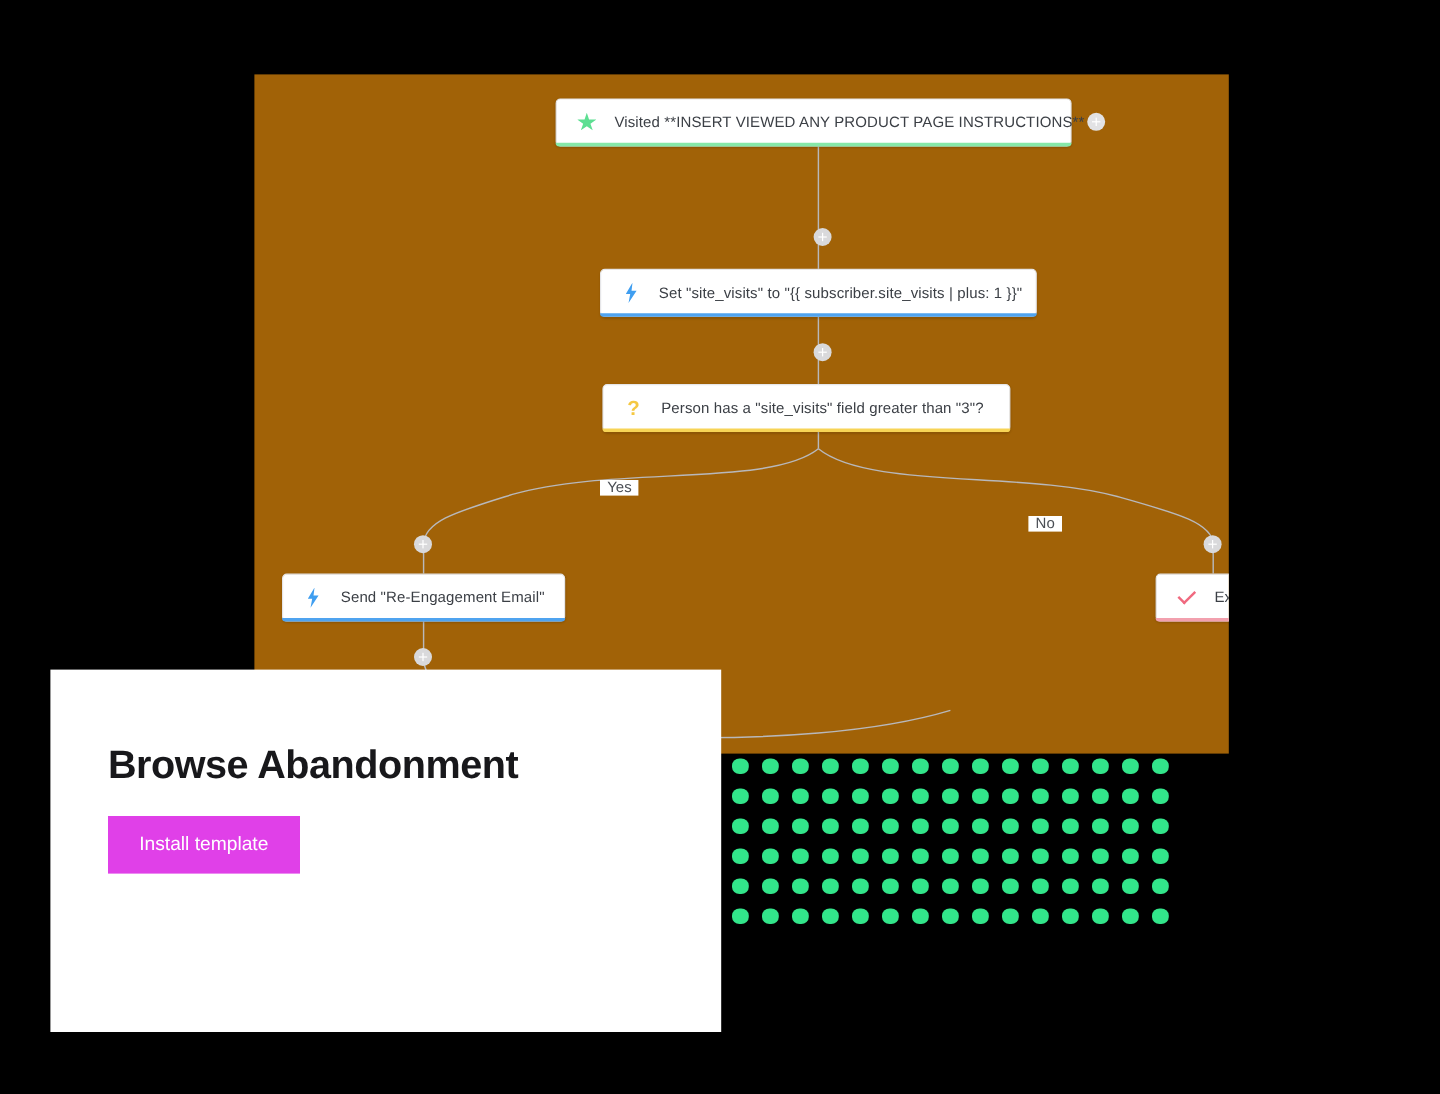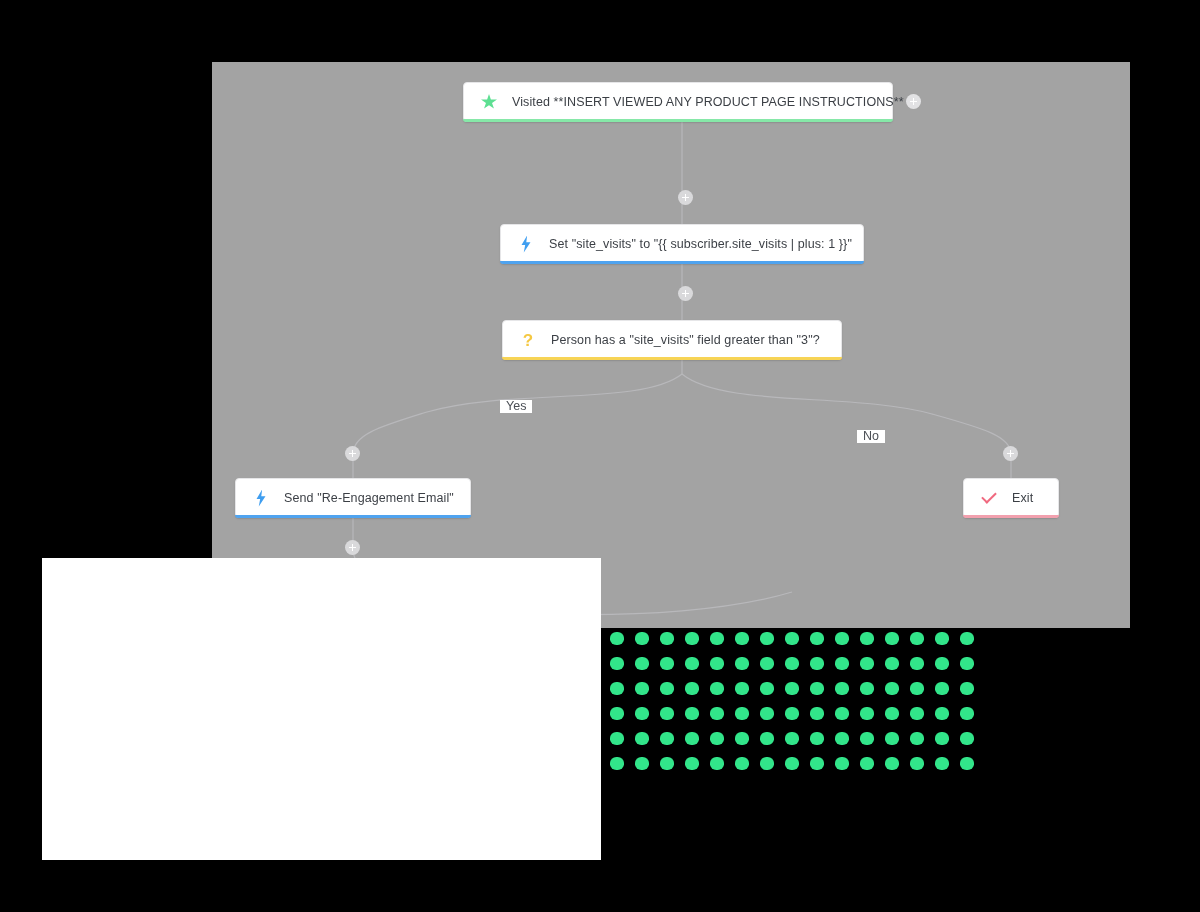--- a/index.html
+++ b/index.html
@@ -8,22 +8,22 @@
     background:#000000;
     font-family:"Liberation Sans", sans-serif;
     overflow:hidden;
     position:relative;
   }
 
   
   #canvas{
     position:absolute;
     left:212px; top:62px;
-    width:918px; height:566px;
-    background:#a3a3a3;
+    width:812px; height:566px;
+    background:#a16207;
     overflow:hidden;
   }
   #canvas svg.edges{
     position:absolute; left:0; top:0;
     width:918px; height:566px;
     overflow:visible;
   }
 
   
   .node{
@@ -374,13 +374,15 @@
     <span></span>
     <span></span>
     <span></span>
     <span></span>
     <span></span>
 </div>
 
 <div id="ghost-glyph">g</div>
 
 <div id="info-card">
+  <h1 id="card-title">Browse Abandonment</h1>
+  <button id="install-button">Install template</button>
 </div>
 
 </body></html>

